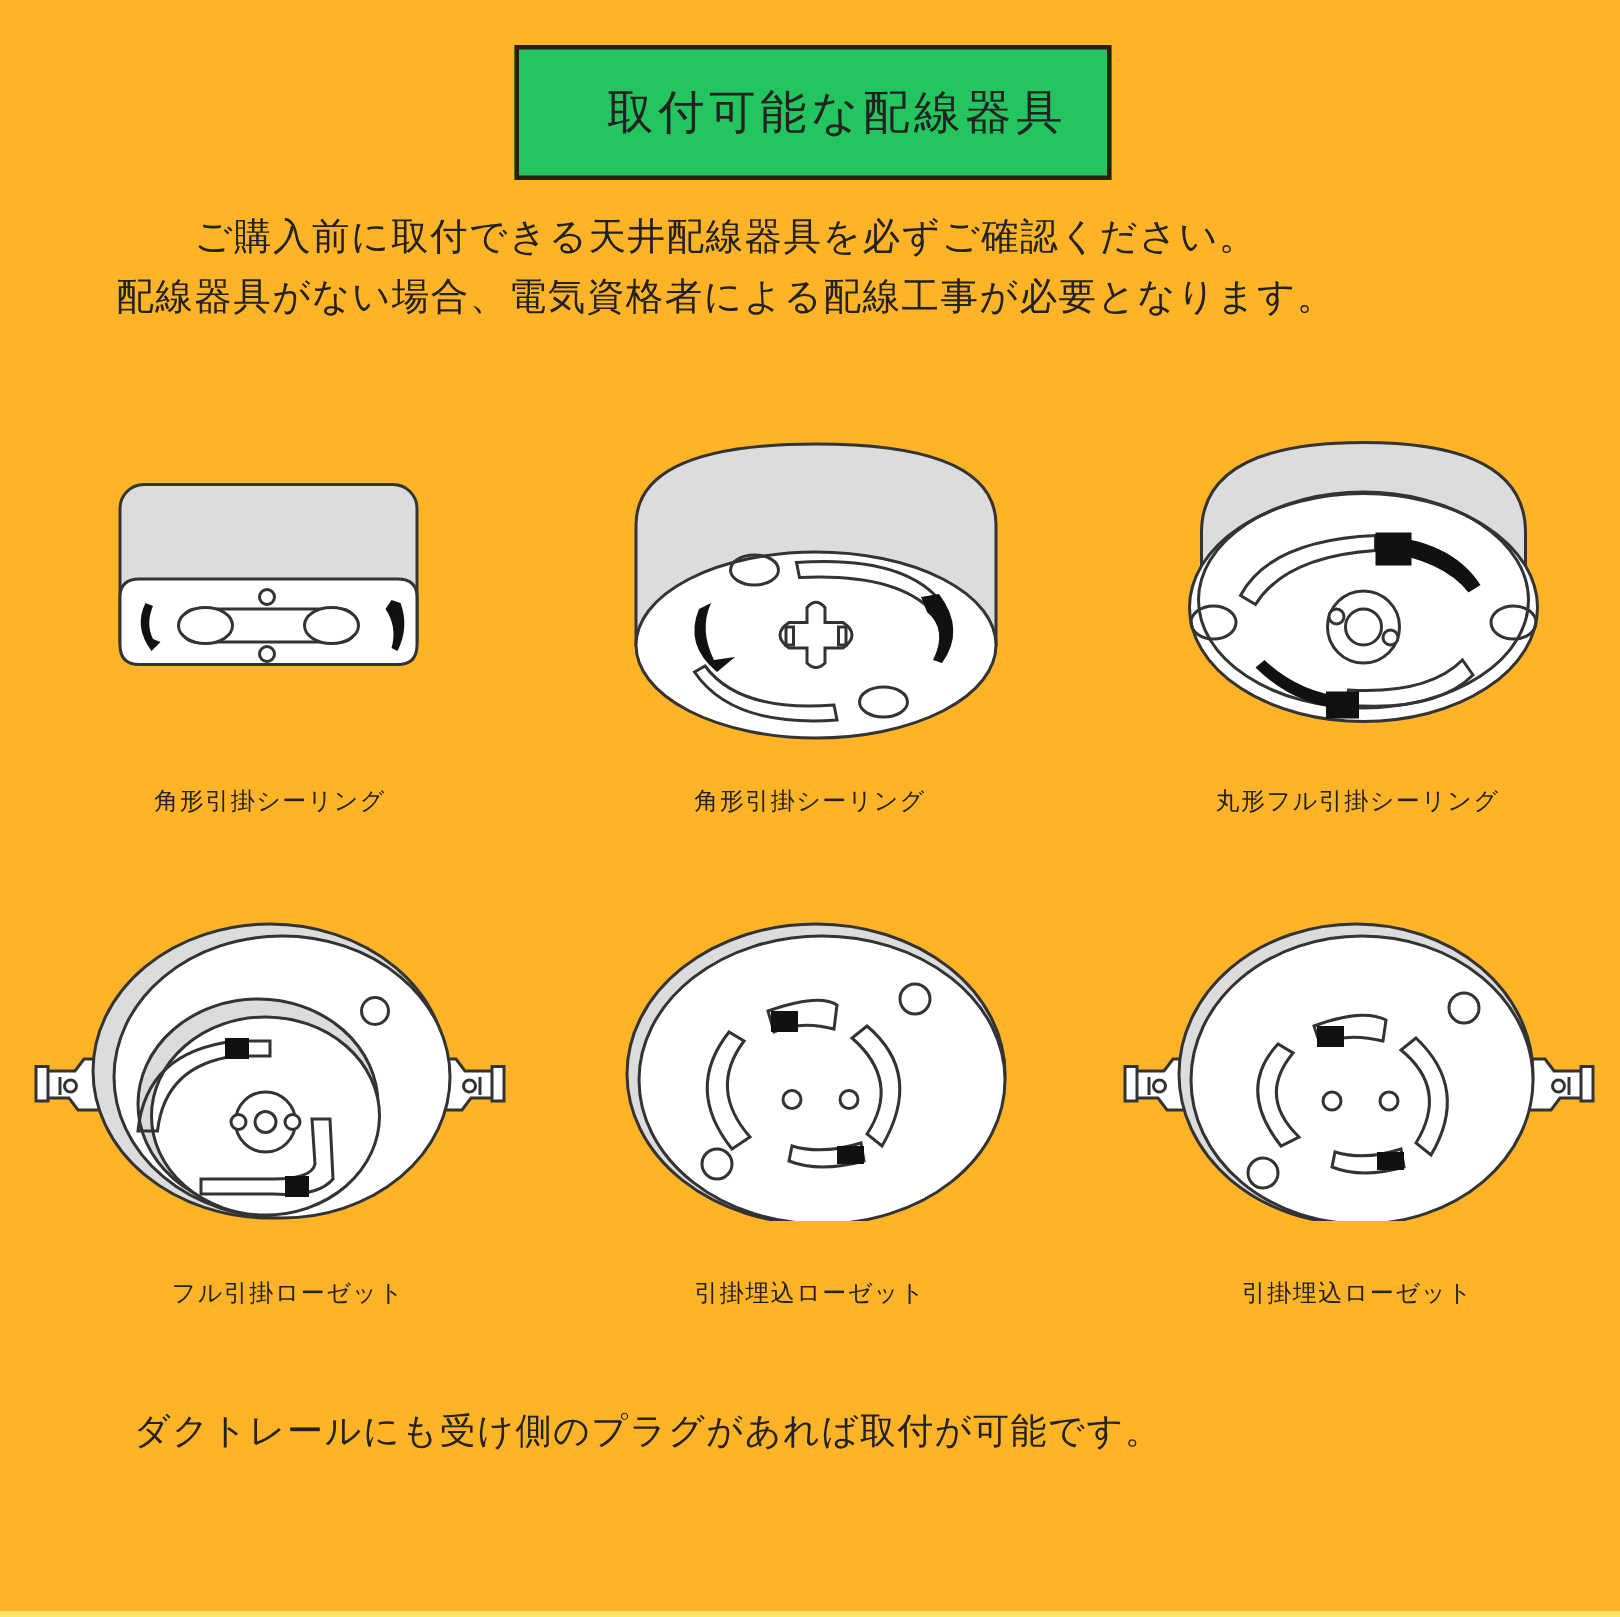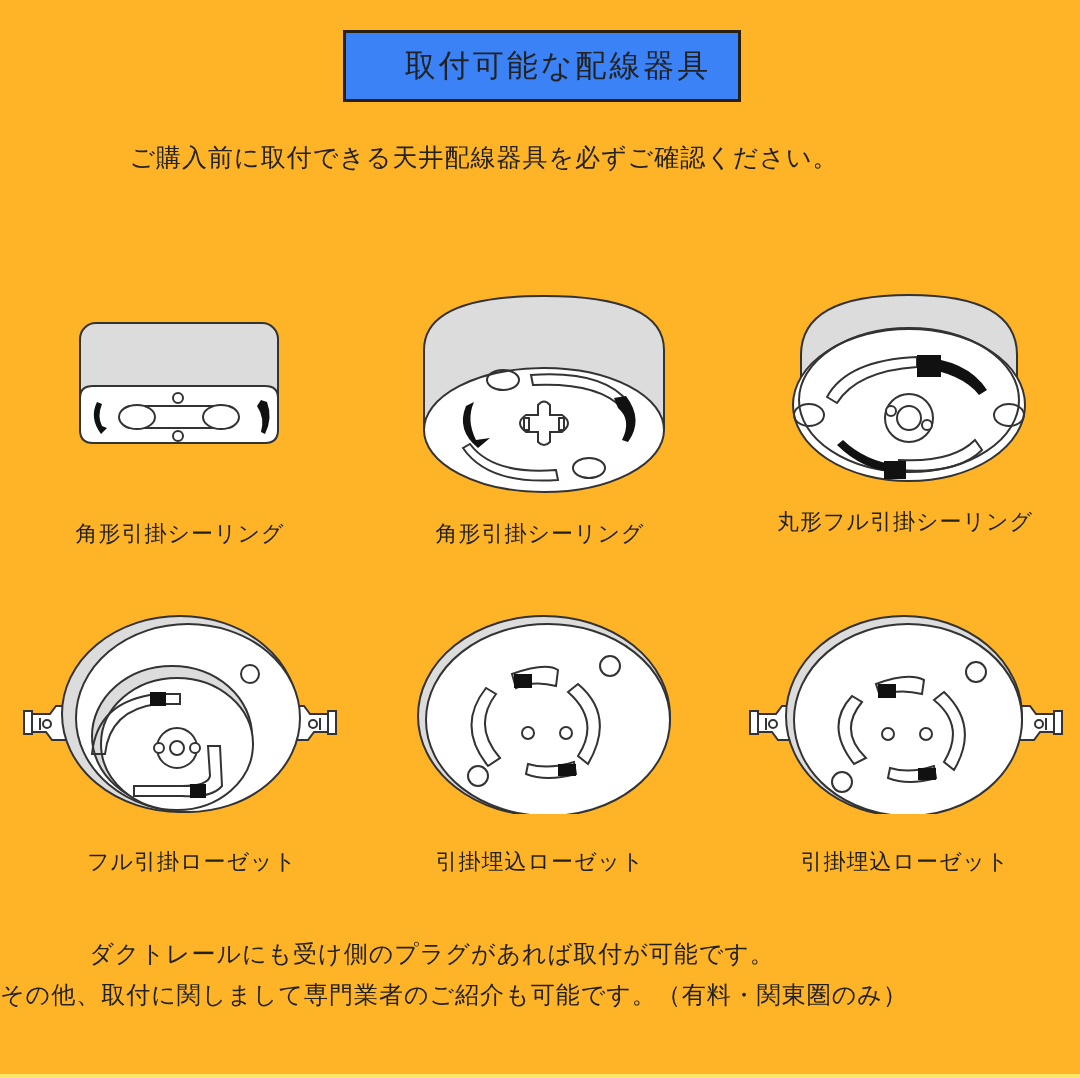--- a/index.html
+++ b/index.html
@@ -4,33 +4,33 @@
 <style>
   html, body { margin:0; padding:0; }
   body {
     width:1080px; height:1078px; overflow:hidden;
     background:#FEB426;
     font-family:"DejaVu Sans", sans-serif;
     color:#222;
     position:relative;
   }
   .title-box {
-    position:absolute; left:343px; top:30px; width:398px; height:72px;
-    box-sizing:border-box; background:#3b82f6; border:3px solid #2a2010;
+    position:absolute; left:343px; top:30px; width:398px; height:90px;
+    box-sizing:border-box; background:#22c55e; border:3px solid #2a2010;
     display:flex; align-items:center; justify-content:center;
     font-size:31px; letter-spacing:3px; color:#222;padding-left:32px;
   }
   .intro {
     position:absolute; left:0; top:138px; width:968px; text-align:center;
     font-size:25px; line-height:40px; letter-spacing:1px;
   }
   .intro div { white-space:nowrap; }
   .fig { position:absolute; }
   .label {
-    position:absolute; text-align:center; font-size:22px; line-height:32px;
+    position:absolute; text-align:center; font-size:16px; line-height:32px;
     letter-spacing:1px; white-space:nowrap;
   }
   .footer {
     position:absolute; left:0; top:934px; width:864px; text-align:center;
     font-size:24px; line-height:41px; letter-spacing:1px;
   }
   .footer div { white-space:nowrap; }
   .bottom-strip {
     position:absolute; left:0; top:1074px; width:1080px; height:4px; background:#FDE56A;
   }
@@ -39,20 +39,21 @@
   svg .g { fill:#dcdcdc; stroke:#333; stroke-width:2; }
   svg .b { fill:#111; }
 </style>
 </head>
 <body>
 
 <div class="title-box">取付可能な配線器具</div>
 
 <div class="intro">
   <div>ご購入前に取付できる天井配線器具を必ずご確認ください。</div>
+  <div>配線器具がない場合、電気資格者による配線工事が必要となります。</div>
 </div>
 
 <svg class="fig" style="left:75px;top:318px" width="210" height="135" viewBox="0 0 210 135">
   <rect class="g" x="5" y="5" width="198" height="120" rx="16"></rect>
   <path class="w" d="M5 80 Q5 68 18 68 L190 68 Q203 68 203 80 L203 112 Q203 125 190 125 L18 125 Q5 125 5 112 Z"></path>
   <circle class="s" cx="103" cy="80" r="5"></circle>
   <circle class="s" cx="103" cy="118" r="5"></circle>
   <rect class="s" x="45" y="88" width="118" height="22" rx="11"></rect>
   <ellipse class="w" cx="62" cy="99" rx="18" ry="12"></ellipse>
   <ellipse class="w" cx="146" cy="99" rx="18" ry="12"></ellipse>
@@ -86,21 +87,21 @@
   <path class="s" d="M195 165 Q170 190 110 185 L112 175 Q165 178 188 155 Z"></path>
   <path class="b" d="M130 72 Q180 74 200 105 L192 110 Q175 88 130 82 Z"></path>
   <rect class="b" x="130" y="70" width="24" height="22"></rect>
   <path class="b" d="M50 160 Q75 185 110 188 L110 180 Q78 176 56 155 Z"></path>
   <rect class="b" x="97" y="176" width="22" height="18"></rect>
   <circle class="s" cx="122" cy="133" r="12"></circle>
   <circle class="s" cx="122" cy="133" r="24"></circle>
   <circle class="w" cx="104" cy="126" r="5"></circle>
   <circle class="w" cx="140" cy="140" r="5"></circle>
 </svg>
-<div class="label" style="left:755px;top:506px;width:300px">丸形フル引掛シーリング</div>
+<div class="label" style="left:755px;top:518px;width:300px">丸形フル引掛シーリング</div>
 
 <svg class="fig" style="left:22px;top:606px" width="316" height="210" viewBox="0 0 316 210">
   <path class="w" d="M2 105 L10 105 L10 128 L2 128 Z M10 108 L28 108 L34 100 L48 100 L48 134 L30 134 L24 126 L10 126 Z"></path>
   <path class="w" d="M314 105 L306 105 L306 128 L314 128 Z M306 108 L288 108 L282 100 L268 100 L268 134 L286 134 L292 126 L306 126 Z"></path>
   <line class="s" x1="18" y1="112" x2="18" y2="124"></line>
   <circle class="s" cx="25" cy="118" r="4"></circle>
   <line class="s" x1="298" y1="112" x2="298" y2="124"></line>
   <circle class="s" cx="291" cy="118" r="4"></circle>
   <ellipse class="g" cx="158" cy="108" rx="118" ry="98"></ellipse>
   <ellipse class="w" cx="166" cy="112" rx="112" ry="94"></ellipse>
@@ -155,16 +156,15 @@
   <rect class="b" x="170" y="162" width="18" height="12"></rect>
   <circle class="s" cx="140" cy="128" r="6"></circle>
   <circle class="s" cx="178" cy="128" r="6"></circle>
 </svg>
 <div class="label" style="left:765px;top:846px;width:280px">
   <div>引掛埋込ローゼット</div>
 </div>
 
 <div class="footer">
   <div>ダクトレールにも受け側のプラグがあれば取付が可能です。</div>
-  <div>その他、取付に関しまして専門業者のご紹介も可能です。（有料・関東圏のみ）</div>
 </div>
 
 <div class="bottom-strip"></div>
 
 </body></html>

